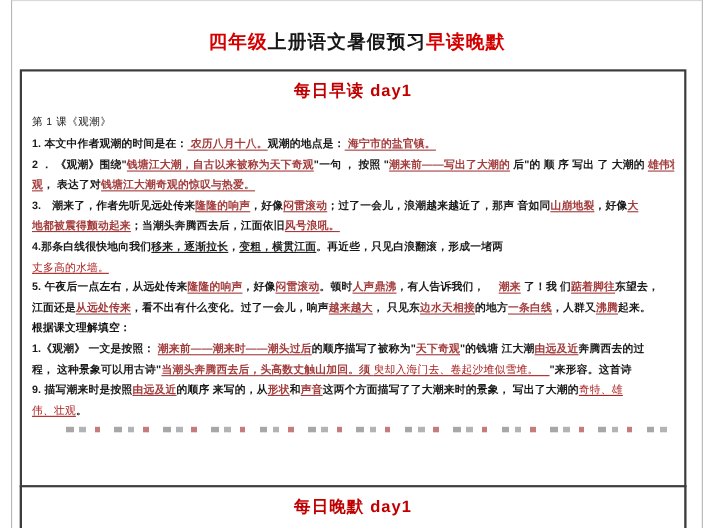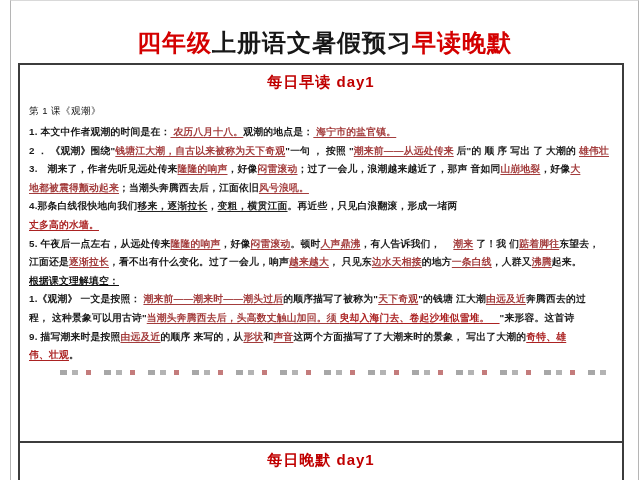--- a/index.html
+++ b/index.html
@@ -8,21 +8,21 @@
     font-family:"Liberation Sans","DejaVu Sans",sans-serif;
     position:relative;
   }
   .page{
     position:absolute;left:10px;top:0;width:627px;height:480px;
     background:#ffffff;
     border-left:1px solid #b5b5b5;border-right:1px solid #b5b5b5;border-top:1px solid #d9d9d9;
   }
   .doc-title{
     position:absolute;left:0;top:26px;width:100%;text-align:center;
-    font-size:24px;font-weight:bold;letter-spacing:1px;white-space:nowrap;
+    font-size:17px;font-weight:bold;letter-spacing:1px;white-space:nowrap;
   }
   .seg-r{color:#d40000;}
   .seg-k{color:#171717;}
   .box{
     position:absolute;left:7px;width:606px;
     border:2px solid #3c3c3c;background:#ffffff;box-sizing:border-box;
   }
   .box-morning{top:62px;height:470px;overflow:hidden;}
   .box-evening{top:440px;height:60px;border-bottom:none;}
   .box-heading{
@@ -34,23 +34,23 @@
     margin:13px 0 0 9px;letter-spacing:0.5px;
   }
   .content{
     margin:5px 9px 0 9px;font-size:9.8px;font-weight:600;color:#1a1a1a;
     letter-spacing:0.2px;
   }
   .para{margin-top:0;}
   .tline{line-height:18.6px;white-space:nowrap;overflow:hidden;}
   .seg-t{color:#1a1a1a;}
   .seg-a{color:#a33c3c;font-weight:bold;text-decoration:underline;text-underline-offset:2px;}
-  .seg-ab{color:#ab2222;font-weight:bold;text-decoration:underline;text-underline-offset:2px;}
+  .seg-ab{color:#ab2222;font-weight:normal;text-decoration:underline;text-underline-offset:2px;}
   .seg-u{color:#222;text-decoration:underline;text-underline-offset:2px;}
-  .seg-b{color:#111;font-weight:bold;text-decoration:underline;}
+  .seg-b{color:#111;font-weight:bold;}
   .clipped-strip{
     margin:5px 9px 0 40px;height:5px;overflow:hidden;
     background:repeating-linear-gradient(90deg,
       #8a8a8a 0 7px, transparent 7px 12px,
       #9a9a9a 12px 18px, transparent 18px 26px,
       #b05050 26px 31px, transparent 31px 44px);
     opacity:0.75;
   }
 </style>
 </head>
@@ -61,33 +61,34 @@
   <div class="doc-title"><span class="seg-r">四年级</span><span class="seg-k">上册语文暑假预习</span><span class="seg-r">早读晚默</span></div>
 
   <div class="box box-morning">
     <div class="box-heading">每日早读 day1</div>
     <div class="lesson-title">第 1 课《观潮》</div>
     <div class="content">
         <div class="para">
           <div class="tline"><span class="seg-t">1. 本文中作者观潮的时间是在：</span><span class="seg-a">  农历八月十八。</span><span class="seg-t">观潮的地点是：</span><span class="seg-a">  海宁市的盐官镇。    </span></div>
         </div>
         <div class="para">
-          <div class="tline"><span class="seg-t">2 ． 《观潮》围绕"</span><span class="seg-a">钱塘江大潮，自古以来被称为天下奇观</span><span class="seg-t">"一句 ， 按照 "</span><span class="seg-a">潮来前——从远处传来</span><span class="seg-t"> 后"的 顺 序 写出 了 大潮的 </span><span class="seg-a">雄伟壮</span></div>
+          <div class="tline"><span class="seg-t">2 ． 《观潮》围绕"</span><span class="seg-a">钱塘江大潮，自古以来被称为天下奇观</span><span class="seg-t">"一句 ， 按照 "</span><span class="seg-a">潮来前——写出了大潮的</span><span class="seg-t"> 后"的 顺 序 写出 了 大潮的 </span><span class="seg-a">雄伟壮</span></div>
+          <div class="tline"><span class="seg-a">观</span><span class="seg-t">， 表达了对</span><span class="seg-a">钱塘江大潮奇观的惊叹与热爱。</span></div>
         </div>
         <div class="para">
           <div class="tline"><span class="seg-t">3.　潮来了，作者先听见远处传来</span><span class="seg-a">隆隆的响声</span><span class="seg-t">，好像</span><span class="seg-a">闷雷滚动</span><span class="seg-t">；过了一会儿，浪潮越来越近了，那声 音如同</span><span class="seg-a">山崩地裂</span><span class="seg-t">，好像</span><span class="seg-a">大</span></div>
           <div class="tline"><span class="seg-a">地都被震得颤动起来</span><span class="seg-t">；当潮头奔腾西去后，江面依旧</span><span class="seg-a">风号浪吼。</span></div>
         </div>
         <div class="para">
           <div class="tline"><span class="seg-t">4.那条白线很快地向我们</span><span class="seg-u">移来，逐渐拉长</span><span class="seg-t">，</span><span class="seg-u">变粗，横贯江面</span><span class="seg-t">。再近些，只见白浪翻滚，形成一堵两</span></div>
           <div class="tline"><span class="seg-ab">丈多高的水墙。</span></div>
         </div>
         <div class="para">
           <div class="tline"><span class="seg-t">5.  午夜后一点左右，从远处传来</span><span class="seg-a">隆隆的响声</span><span class="seg-t">，好像</span><span class="seg-a">闷雷滚动</span><span class="seg-t">。顿时</span><span class="seg-a">人声鼎沸</span><span class="seg-t">，有人告诉我们，　 </span><span class="seg-a">潮来</span><span class="seg-t"> 了！我 们</span><span class="seg-a">踮着脚往</span><span class="seg-t">东望去，</span></div>
-          <div class="tline"><span class="seg-t">江面还是</span><span class="seg-a">逐渐拉长</span><span class="seg-t">，看不出有什么变化。过了一会儿，响声</span><span class="seg-a">越来越大</span><span class="seg-t">， 只见东</span><span class="seg-a">边水天相接</span><span class="seg-t">的地方</span><span class="seg-a">一条白线</span><span class="seg-t">，人群又</span><span class="seg-a">沸腾</span><span class="seg-t">起来。</span></div>
+          <div class="tline"><span class="seg-t">江面还是</span><span class="seg-a">从远处传来</span><span class="seg-t">，看不出有什么变化。过了一会儿，响声</span><span class="seg-a">越来越大</span><span class="seg-t">， 只见东</span><span class="seg-a">边水天相接</span><span class="seg-t">的地方</span><span class="seg-a">一条白线</span><span class="seg-t">，人群又</span><span class="seg-a">沸腾</span><span class="seg-t">起来。</span></div>
         </div>
         <div class="para">
           <div class="tline"><span class="seg-b">根据课文理解填空：</span></div>
         </div>
         <div class="para">
           <div class="tline"><span class="seg-t">1.《观潮》 一文是按照： </span><span class="seg-a">潮来前——潮来时——潮头过后</span><span class="seg-t">的顺序描写了被称为"</span><span class="seg-a">天下奇观</span><span class="seg-t">"的钱塘  江大潮</span><span class="seg-a">由远及近</span><span class="seg-t">奔腾西去的过</span></div>
           <div class="tline"><span class="seg-t">程， 这种景象可以用古诗"</span><span class="seg-a">当潮头奔腾西去后，头高数丈触山加回。须 </span><span class="seg-ab">臾却入海门去、卷起沙堆似雪堆。　</span><span class="seg-t">"来形容。这首诗</span></div>
         </div>
         <div class="para">
           <div class="tline"><span class="seg-t">9. 描写潮来时是按照</span><span class="seg-a">由远及近</span><span class="seg-t">的顺序 来写的，从</span><span class="seg-a">形状</span><span class="seg-t">和</span><span class="seg-a">声音</span><span class="seg-t">这两个方面描写了了大潮来时的景象，  写出了大潮的</span><span class="seg-ab">奇特、雄</span></div>

